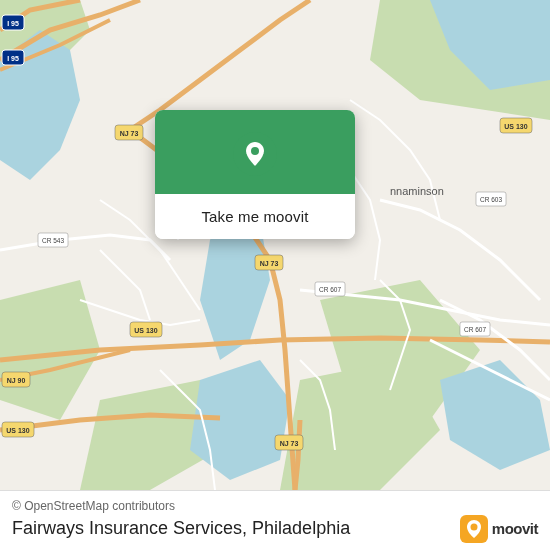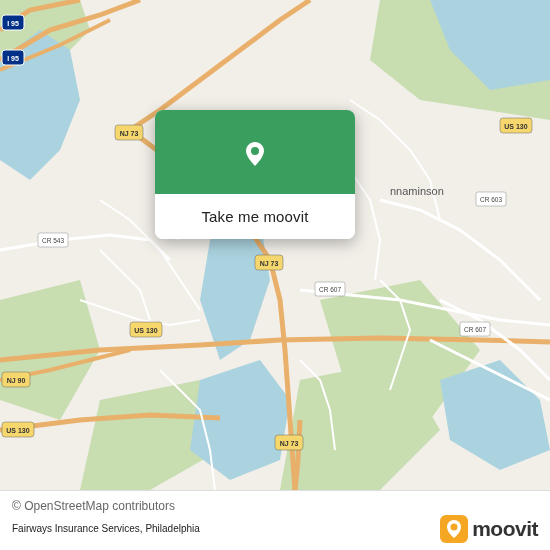--- a/index.html
+++ b/index.html
@@ -88,21 +88,21 @@
       margin-bottom: 2px;
     }
 
     #location-info {
       display: flex;
       align-items: center;
       justify-content: space-between;
     }
 
     #location-name {
-      font-size: 10px;
+      font-size: 18px;
       color: #222;
       font-weight: 500;
     }
 
     #moovit-logo {
       display: flex;
       align-items: center;
       gap: 4px;
     }
 
@@ -234,16 +234,16 @@
   <span id="copyright-text">© OpenStreetMap contributors</span>
   <div id="location-info">
     <span id="location-name">Fairways Insurance Services, Philadelphia</span>
     <div id="moovit-logo">
 
       <svg id="moovit-icon" viewBox="0 0 28 28" xmlns="http://www.w3.org/2000/svg">
         <rect width="28" height="28" rx="6" fill="#f5a623"></rect>
         <path d="M14 5 C10 5 7 8 7 12 C7 17.5 14 23 14 23 C14 23 21 17.5 21 12 C21 8 18 5 14 5 Z" fill="white"></path>
         <circle cx="14" cy="12" r="3.5" fill="#f5a623"></circle>
       </svg>
-      <span id="moovit-text" style="font-size:21px;font-weight:700;color:#333;letter-spacing:-0.5px;">moovit</span>
+      <span id="moovit-text" style="font-size:15px;font-weight:700;color:#333;letter-spacing:-0.5px;">moovit</span>
     </div>
   </div>
 </div>
 
 </body></html>

